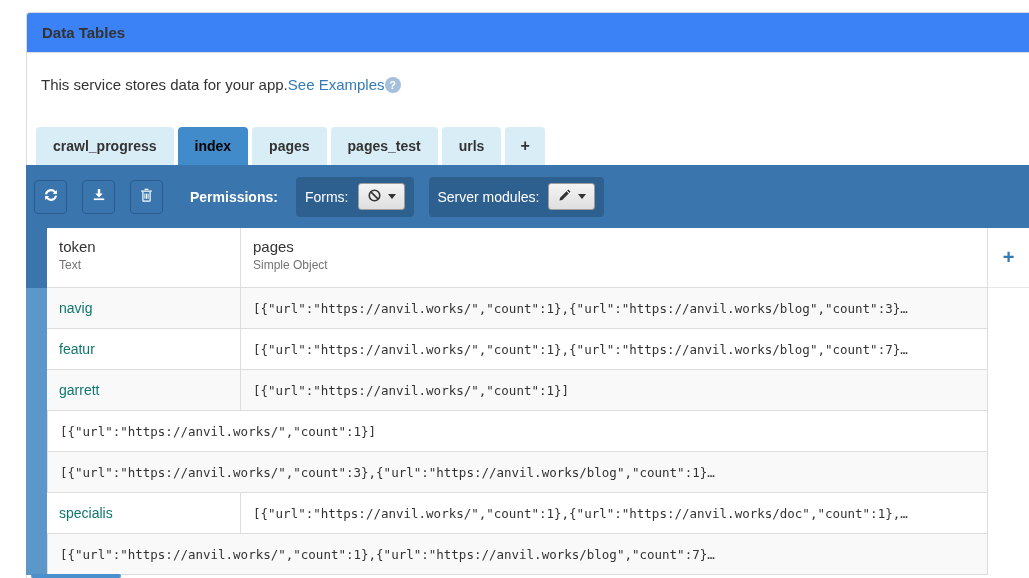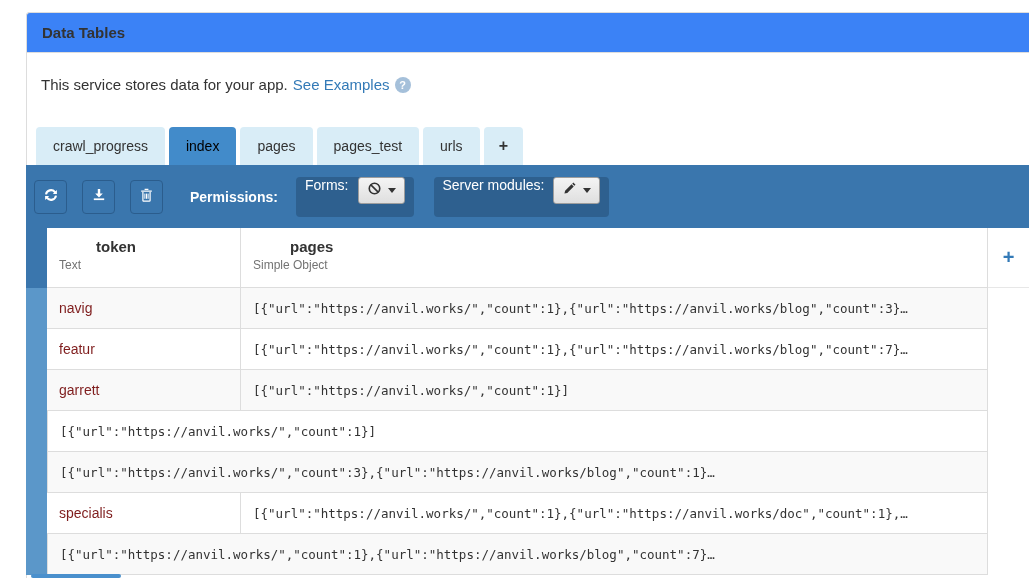--- a/index.html
+++ b/index.html
@@ -13,83 +13,83 @@
     position:absolute; left:26px; top:12px; width:1003px; height:566px;
     border-top:1px solid #ddd; border-left:1px solid #ddd; border-radius:4px 0 0 0;
   }
   .panel-heading {
     position:absolute; left:26px; top:12px; width:1003px; height:41px;
     background:#3b82f6; border:1px solid #ddd; border-right:none; border-radius:4px 0 0 0;
     display:flex; align-items:center; padding:0 15px;
     font-size:15px; font-weight:bold; color:#333;
   }
   
-  .intro { position:absolute; left:41px; top:76px; font-size:15px; display:flex; align-items:center; gap:5px; }
+  .intro { position:absolute; left:41px; top:76px; font-size:15px; display:flex; align-items:center; }
   .intro a { color:#337ab7; text-decoration:none; cursor:pointer; }
   .help-badge {
     display:inline-flex; align-items:center; justify-content:center;
     width:16px; height:16px; border-radius:50%; background:#a5c0da; color:#fff;
     font-size:11px; font-weight:bold; cursor:pointer;
   }
   
   .tabs { position:absolute; left:36px; top:127px; height:38px; display:flex; gap:4px; }
   .tab {
     height:38px; padding:0 17px; display:flex; align-items:center;
     background:#d9edf7; color:#333; font-size:14px;
-    border-radius:4px 4px 0 0; cursor:pointer; white-space:nowrap;
+    border-radius:4px 4px 0 0; cursor:pointer; white-space:nowrap;font-weight:bold;
   }
   .tab.active { background:#428bca; color:#000000; }
   .tab.add-tab { font-weight:bold; font-size:16px; padding:0 15px; }
   
   .toolbar {
     position:absolute; left:26px; top:165px; width:1003px; height:63px;
     background:#3a76ad; display:flex; align-items:center; padding-left:8px;
   }
   .tb-btn {
     width:33px; height:34px; margin-right:15px; border:1px solid #2b5d8d; border-radius:4px;
     background:transparent; display:flex; align-items:center; justify-content:center; cursor:pointer;
   }
   .perm-label { color:#fff; font-weight:bold; font-size:14px; margin:0 18px 0 12px; }
   .perm-group {
     background:#2e608f; border-radius:4px; height:40px; padding:0 9px;
-    display:flex; align-items:flex-start; gap:9px; margin-right:20px;
+    display:flex; align-items:center; gap:9px; margin-right:15px;
     color:#fff; font-size:14px; white-space:nowrap;
   }
   .dd-btn {
     height:27px; padding:0 8px; border:1px solid #9d9d9d; border-radius:3px;
     background:linear-gradient(#f4f4f4,#dfdfdf); display:flex; align-items:center; gap:6px;
     cursor:pointer;
   }
   .caret { width:0; height:0; border-left:4px solid transparent; border-right:4px solid transparent; border-top:5px solid #333; }
   
   .grid { position:absolute; left:26px; top:228px; width:1003px; height:347px; background:#fff; }
   .gutter-header { position:absolute; left:0; top:0; width:21px; height:60px; background:#3a76ad; }
   .gutter-rows { position:absolute; left:0; top:60px; width:21px; height:287px; background:#5b97c9; cursor:pointer; }
   .header-row {
     position:absolute; left:21px; top:0; width:941px; height:60px; background:#fff;
     border-bottom:1px solid #ddd; border-right:1px solid #ddd; display:flex;
   }
   .hcell { padding:10px 0 0 12px; display:flex; flex-direction:column; gap:3px; cursor:pointer; }
-  .hcell .col-name { font-size:15px; font-weight:bold; color:#333;margin-left:37px; }
+  .hcell .col-name { font-size:15px; font-weight:normal; color:#333; }
   .hcell .col-type { font-size:12px; color:#737373; }
   .hcell-token { width:193px; }
   .hcell-pages { flex:1; border-left:1px solid #ddd; }
   .add-col {
     position:absolute; left:962px; top:0; width:41px; height:60px;
     border-bottom:1px solid #e7e7e7; display:flex; align-items:center; justify-content:center;
     color:#337ab7; font-size:20px; font-weight:bold; cursor:pointer; background:#fff;
   }
   .row {
     position:absolute; left:21px; width:941px; height:41px;
     border-bottom:1px solid #ddd; border-right:1px solid #ddd; display:flex; background:#fff;
   }
   .row.striped { background:#f9f9f9; }
   .cell-token {
     width:193px; padding-left:12px; display:flex; align-items:center;
-    font-size:14px; color:#7f1d1d; cursor:text;
+    font-size:14px; color:#0f766e; cursor:text;
   }
   .cell-pages {
     flex:1; border-left:1px solid #ddd; padding:0 10px 0 12px; display:flex; align-items:center;
     font-family:"DejaVu Sans Mono", monospace; font-size:12.5px; color:#333;
     white-space:nowrap; overflow:hidden; cursor:text;
   }
   
   .hscroll-thumb {
     position:absolute; left:31px; top:574px; width:90px; height:4px;
     background:#4a90cd; border-radius:2px; cursor:grab;

